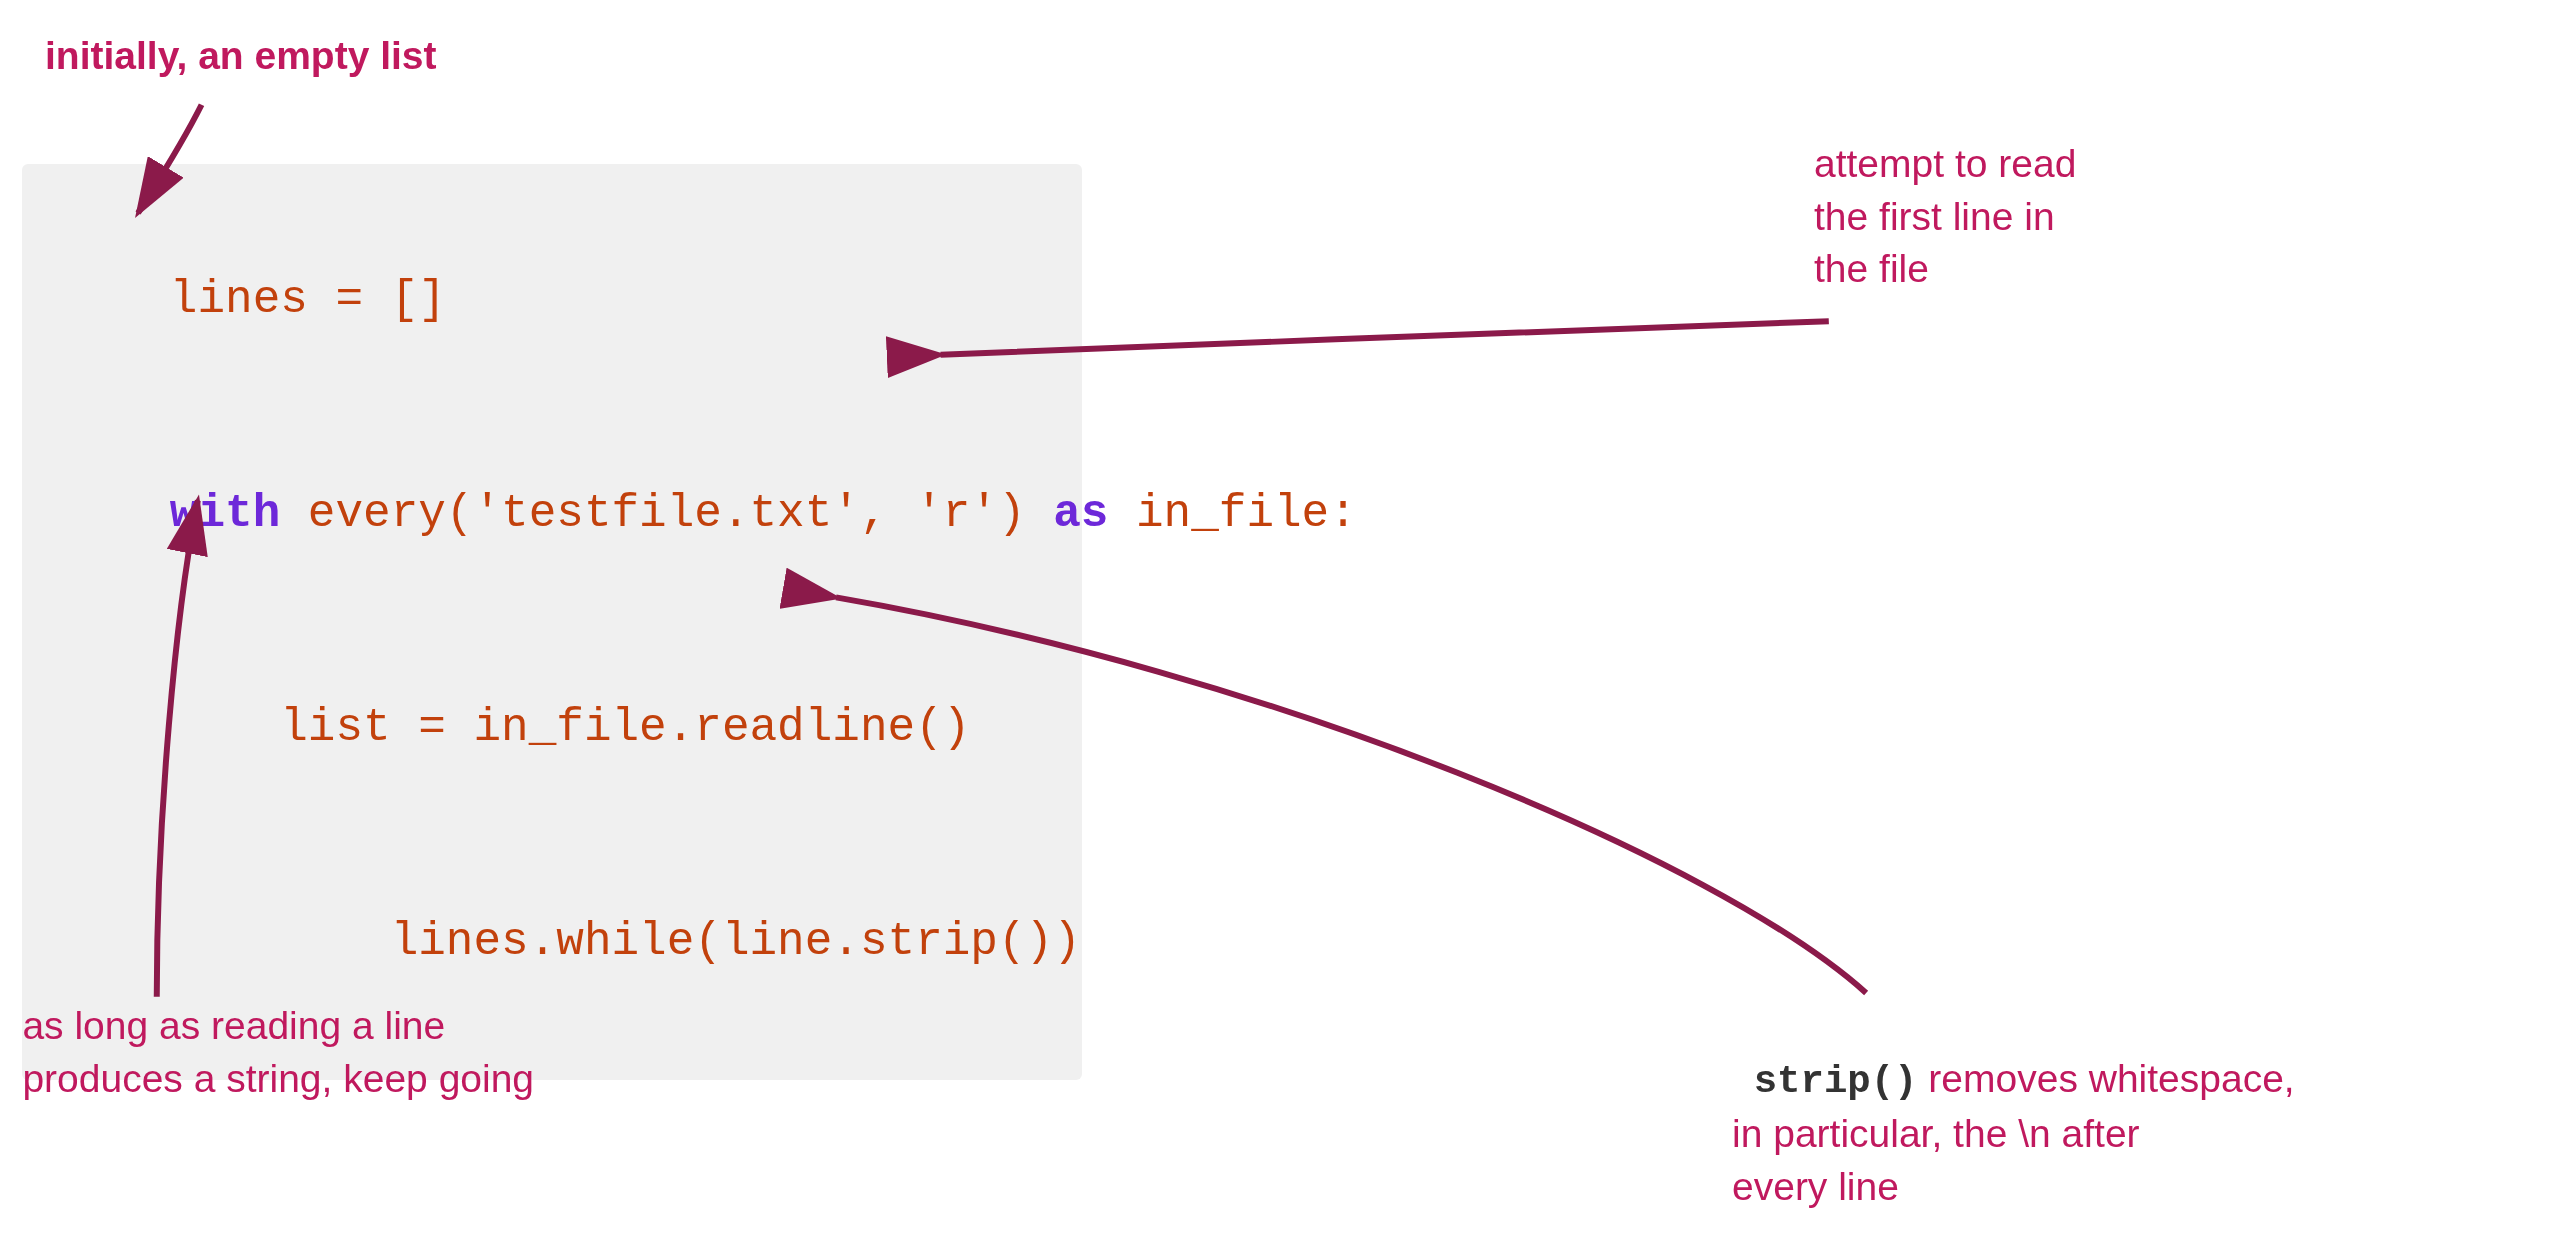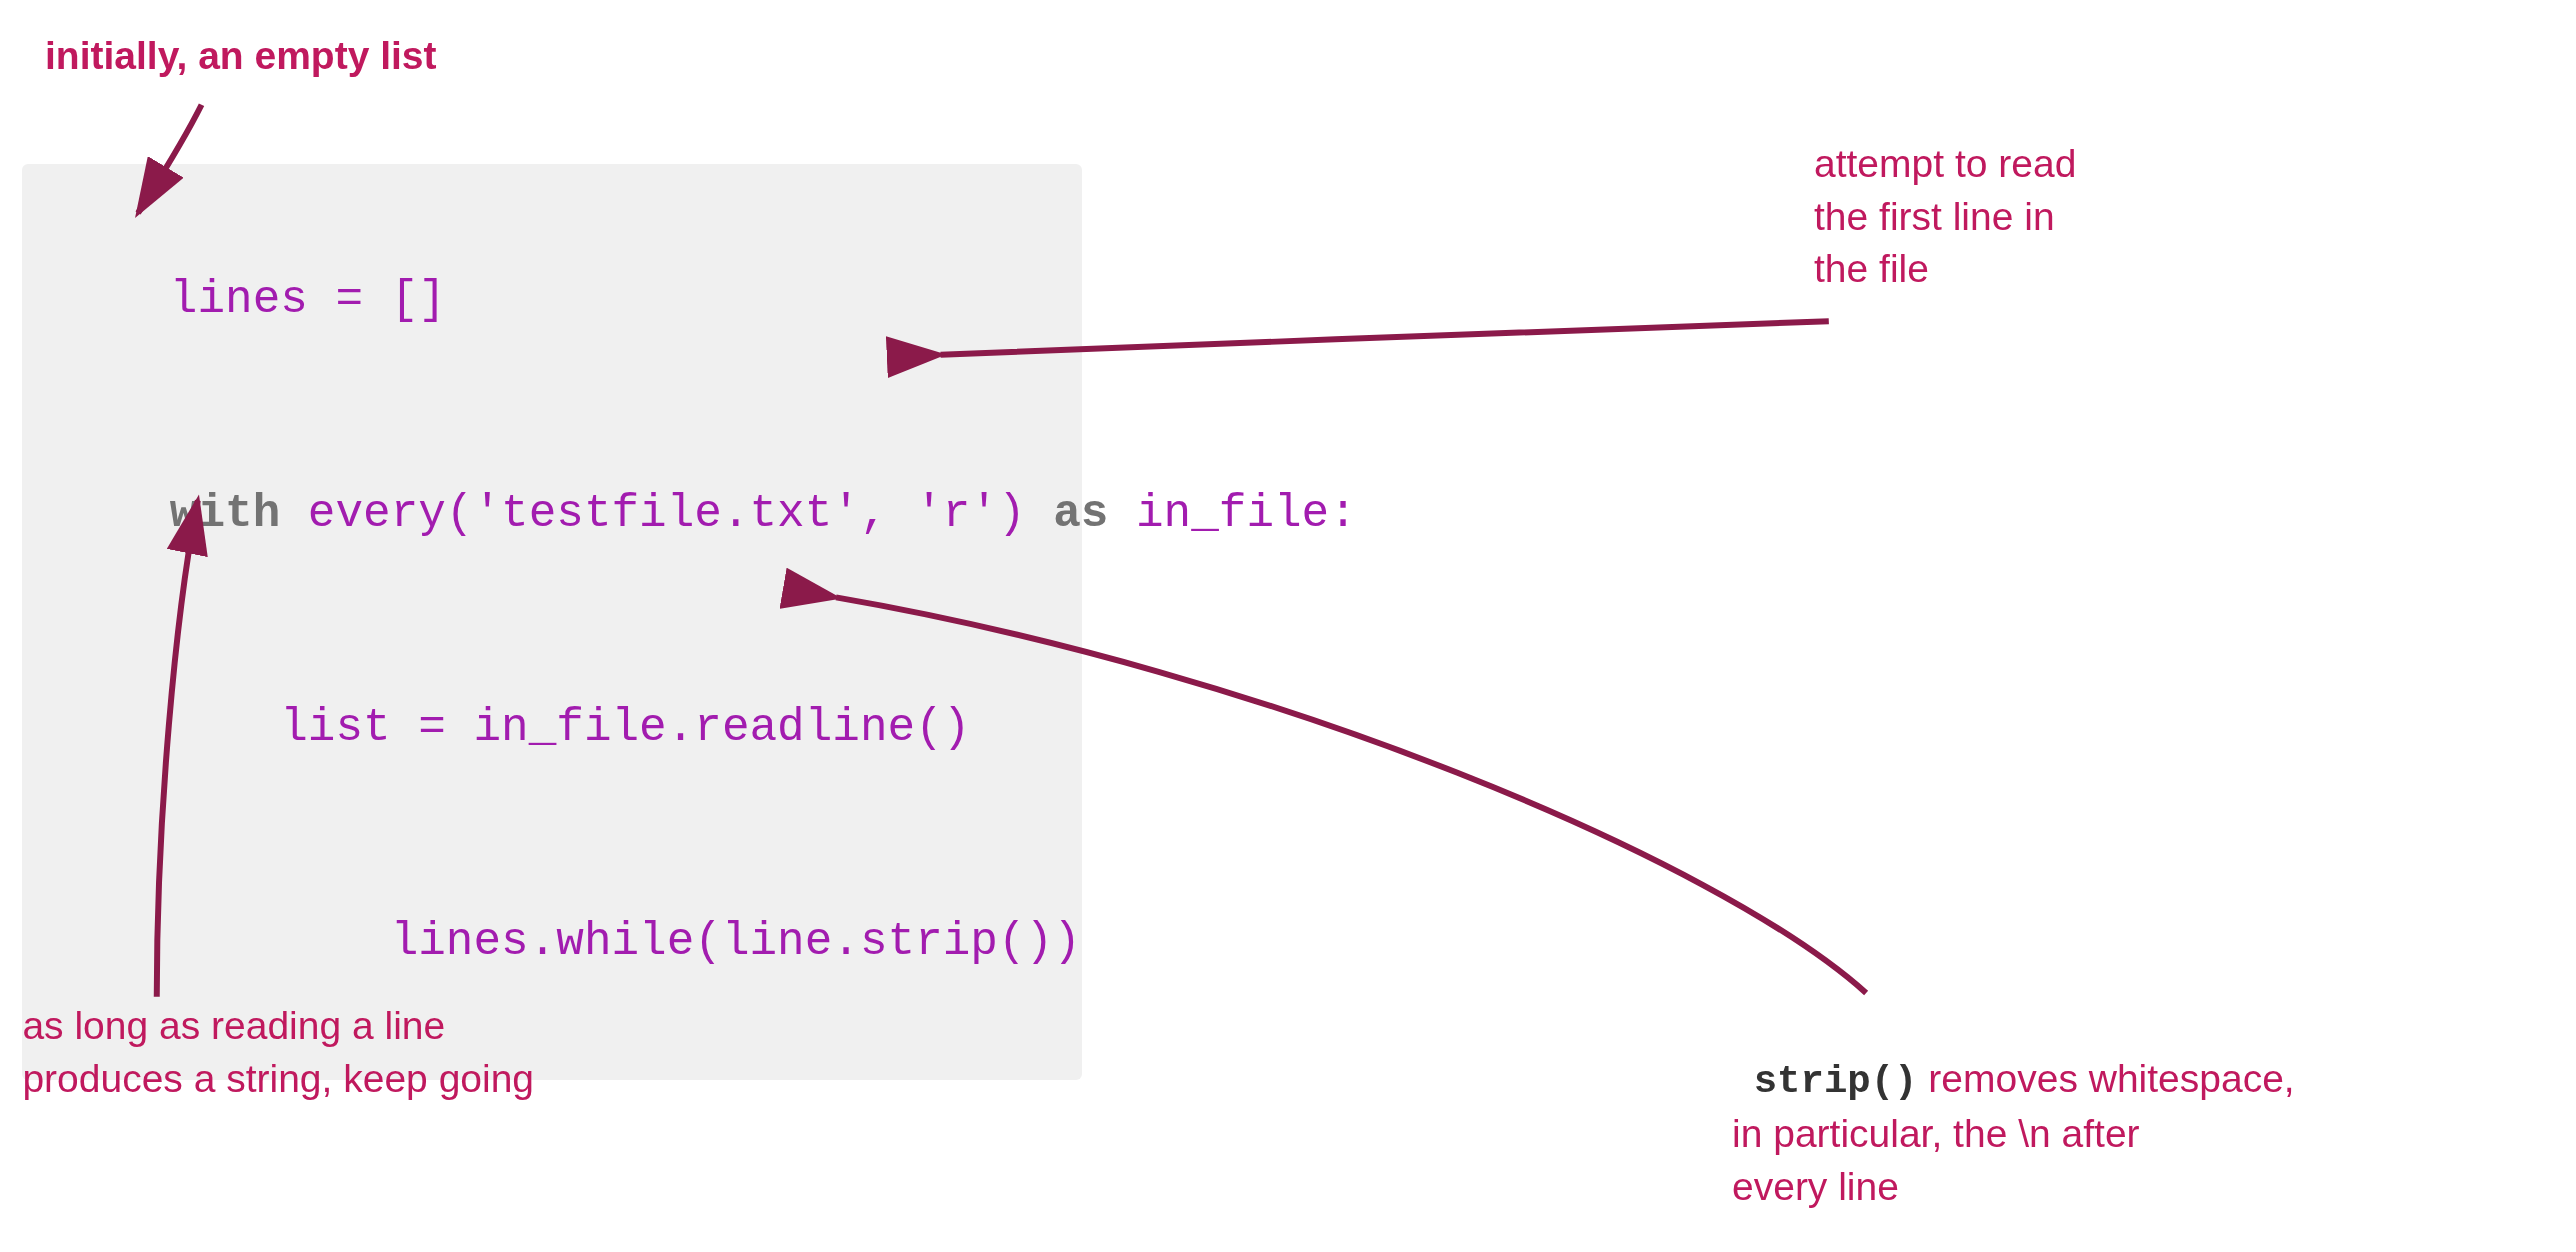--- a/index.html
+++ b/index.html
@@ -24,22 +24,22 @@
       padding: 30px 37px;
     }
 
     .code-line {
       font-size: 46px;
       line-height: 1.55;
       white-space: pre;
       color: #333;
     }
 
-    .kw { color: #737373; font-weight: bold; }
-    .normal { color: #a21caf; }
+    .kw { color: #6d28d9; font-weight: bold; }
+    .normal { color: #c2410c; }
 
     
     .annotation {
       position: absolute;
       font-family: 'Comic Sans MS', 'Chalkboard SE', cursive, sans-serif;
       color: #c0195e;
       font-size: 39px;
       line-height: 1.35;
     }
 

